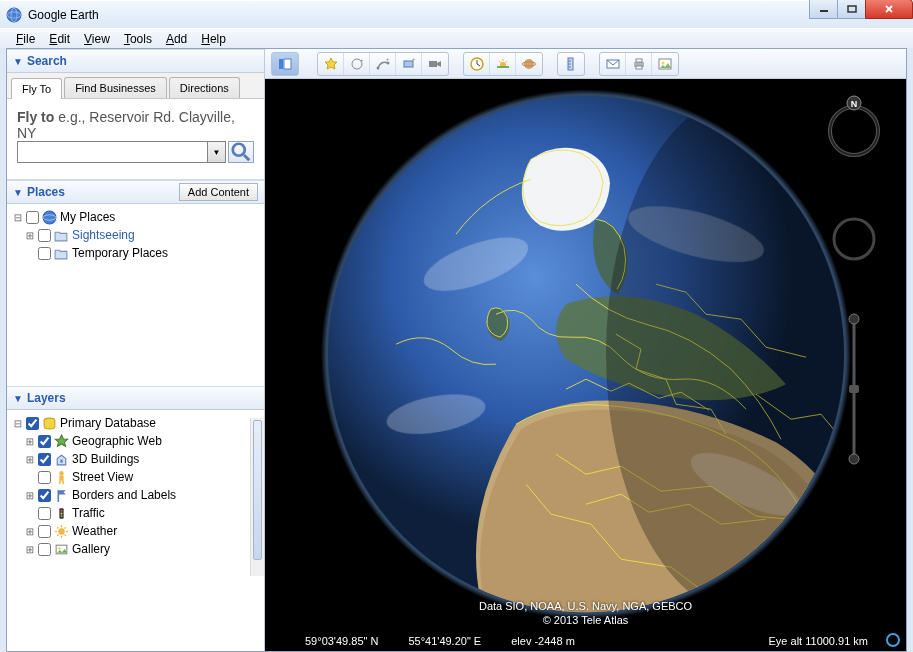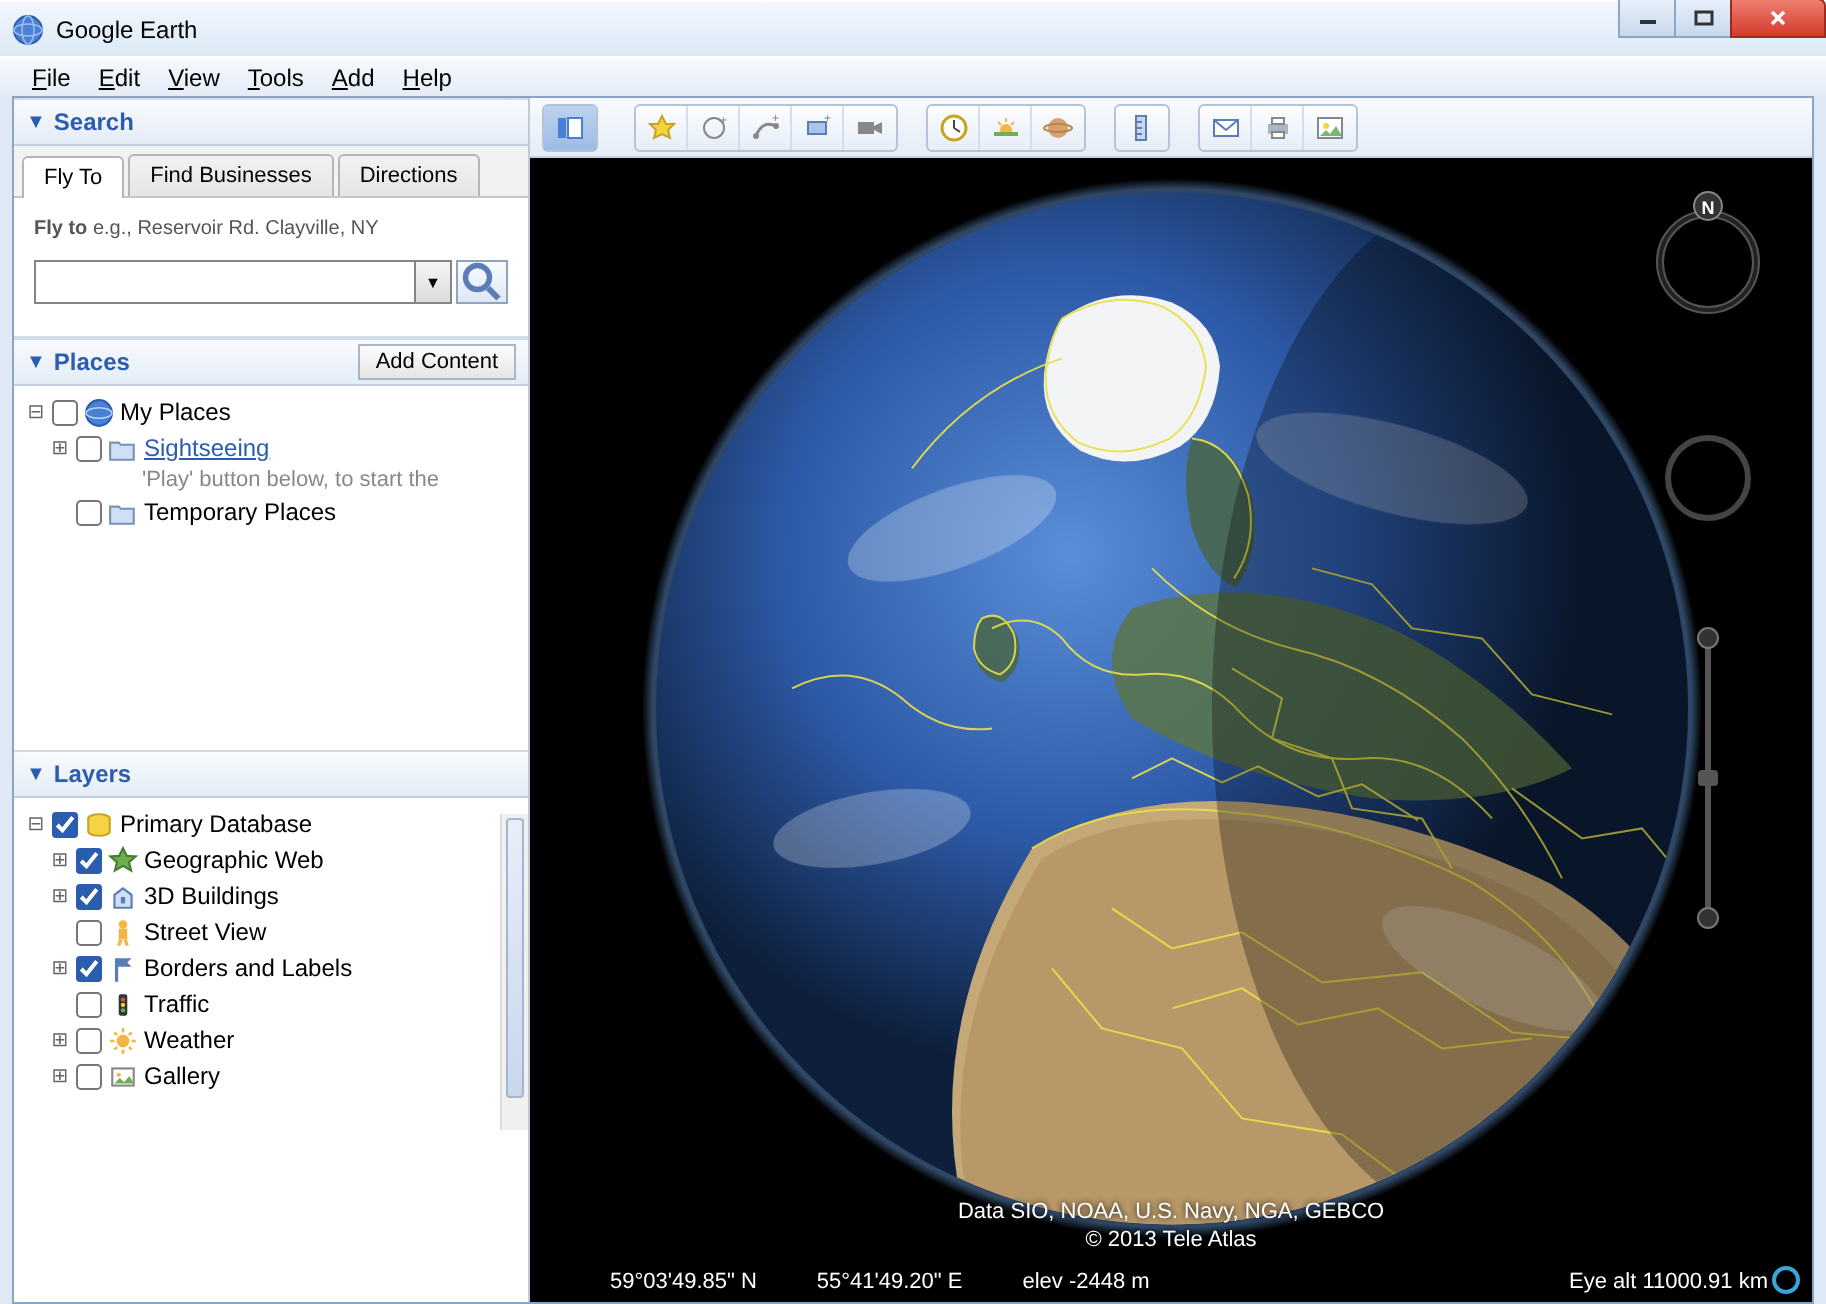--- a/index.html
+++ b/index.html
@@ -26,35 +26,35 @@
 .panelhdr .chev { color: #2a5db0; font-size: 10px; margin-right: 4px; }
 .panelhdr .lbl { color: #2a5db0; font-weight: bold; font-size: 12px; text-align: center; }
 .panelhdr .btn-sm { margin-left: auto; font-size: 11px; background: linear-gradient(#fdfdfd,#e5e5e5); border: 1px solid #aab6c6; padding: 2px 8px; }
 
 
 .tabs { display: flex; background: #f2f2f2; padding: 4px 4px 0 4px; border-bottom: 1px solid #c6c6c6;}
 .tab { padding: 4px 10px; font-size: 11px; border: 1px solid #b5b5b5; border-bottom: none; background: linear-gradient(#f2f2f2,#e5e5e5); margin-right: 2px; border-radius: 3px 3px 0 0; }
 .tab.active { background: #fff; position: relative; top: 1px; }
 
 .searchbody { padding: 10px 10px 16px 10px; border-bottom:1px solid #d2dce9; }
-.searchbody .hint { color: #555; font-size: 10px; margin-bottom: 10px; }
+.searchbody .hint { color: #555; font-size: 14px; }
 .searchrow { display: flex; gap: 2px; }
 .searchrow .combo { flex: 1; height: 22px; border: 1px solid #848484; display: flex; }
 .combo input { flex: 1; border: none; padding: 0 4px; font-size: 12px; outline: none; }
 .combo .dd { width: 18px; border-left: 1px solid #848484; background: linear-gradient(#f5f5f5,#dcdcdc); display: flex; align-items: center; justify-content: center; font-size: 8px; }
 .gobtn { width: 26px; height: 22px; border: 1px solid #8ea4c1; background: linear-gradient(#f9fbfe,#dfe8f4); display: flex; align-items: center; justify-content: center; }
 .tree { padding: 4px 6px; font-size: 12px; overflow: hidden; }
 .tree.places { height: 182px; }
 .tree.layers { height: 166px; overflow-y: hidden; position: relative;}
 .tn { display: flex; align-items: center; height: 18px; gap: 3px; white-space: nowrap; }
 .tn .exp { width: 10px; color: #666; text-align: center; font-size: 10px; }
 .tn input[type=checkbox] { width: 13px; height: 13px; accent-color: #2a5db0; }
 .tn .ticon { width: 15px; height: 15px; display: inline-flex; align-items: center; justify-content: center; font-size: 12px; }
 .tn .tlabel { }
-.tn .tlabel.link { color: #2a5db0; text-decoration: underline; }
+.tn .tlabel.link { color: #2a5db0; }
 .tdesc { color: #888; font-size: 11px; padding-left: 58px; line-height: 14px; }
 .ind1 { padding-left: 12px; }
 .scrollthumb { position:absolute; right:0; top:8px; width:14px; bottom:0; background:#f0f0f0; border-left:1px solid #ddd;}
 .scrollthumb .bar{ position:absolute; left:2px; right:2px; top:2px; height:140px; background:linear-gradient(#e8eef9,#c8d7ea); border:1px solid #a4b6cf; border-radius:2px;}
 
 
 .main { flex: 1; display: flex; flex-direction: column; background: #fff; }
 .toolbar { height: 30px; background: linear-gradient(#f9fbfe,#e4ecf7); border-bottom: 1px solid #c2cedd; display: flex; align-items: center; padding: 0 6px; gap: 4px; }
 .tgrp { display: flex; border: 1px solid #b7c3d4; border-radius: 3px; background: linear-gradient(#fdfeff,#e5edf8); }
 .tbtn { width: 26px; height: 22px; display: flex; align-items: center; justify-content: center; border-right: 1px solid #d4dde9; }
@@ -63,21 +63,21 @@
 .tbtn svg { width: 16px; height: 16px; }
 
 .viewport { flex: 1; background: #000; position: relative; overflow: hidden; }
 .earth { position: absolute; left: 50%; top: 50%; transform: translate(-50%,-52%); }
 .nav-compass { position: absolute; right: 20px; top: 16px; }
 .nav-look { position: absolute; right: 28px; top: 136px; }
 .nav-slider { position: absolute; right: 44px; top: 230px; }
 .credits { position: absolute; bottom: 24px; left: 0; right: 0; text-align: center; color: #fff; font-size: 11px; line-height: 14px; text-shadow: 0 0 3px #000; }
 .statusbar { position: absolute; bottom: 4px; left: 0; right: 0; display: flex; color: #fff; font-size: 11px; padding: 0 10px; gap: 30px; text-shadow: 0 0 3px #000; }
 .statusbar .coords { margin-left: 30px; }
-.statusbar .eyealt { margin-left: auto; margin-right: 12px; }
+.statusbar .eyealt { margin-left: auto; margin-right: 28px; }
 .glogo { position: absolute; right: 24px; bottom: 28px; color: #fff; opacity: 0.9; font-family: Georgia,serif; font-size: 22px; text-shadow: 1px 1px 2px #000; display:flex; align-items:baseline; }
 .glogo small{ font-size:8px; margin-left:3px;}
 .streamring { position:absolute; right:6px; bottom:4px; width:14px; height:14px; border:2px solid #3aa3d8; border-radius:50%;}
 </style>
 </head>
 <body>
 
 <div class="titlebar">
   <span class="icon">
     <svg viewBox="0 0 16 16">
@@ -165,21 +165,20 @@
     <div class="tn ind1">
       <span class="exp">⊞</span>
           <input type="checkbox" style="">
       <span class="ticon">
             <svg viewBox="0 0 14 14">
               <path d="M1 4 h4 l1 1 h6 v7 h-11 z" fill="#cfe0f5" stroke="#7a93b5"></path>
             </svg>
           </span>
       <span class="tlabel link">Sightseeing</span>
     </div>
-    <div class="tdesc">'Play' button below, to start the</div>
     <div class="tn ind1">
       <span class="exp"></span>
           <input type="checkbox" style="">
       <span class="ticon">
             <svg viewBox="0 0 14 14">
               <path d="M1 4 h4 l1 1 h6 v7 h-11 z" fill="#cfe0f5" stroke="#7a93b5"></path>
             </svg>
           </span>
       <span class="tlabel">Temporary Places</span>
     </div>

